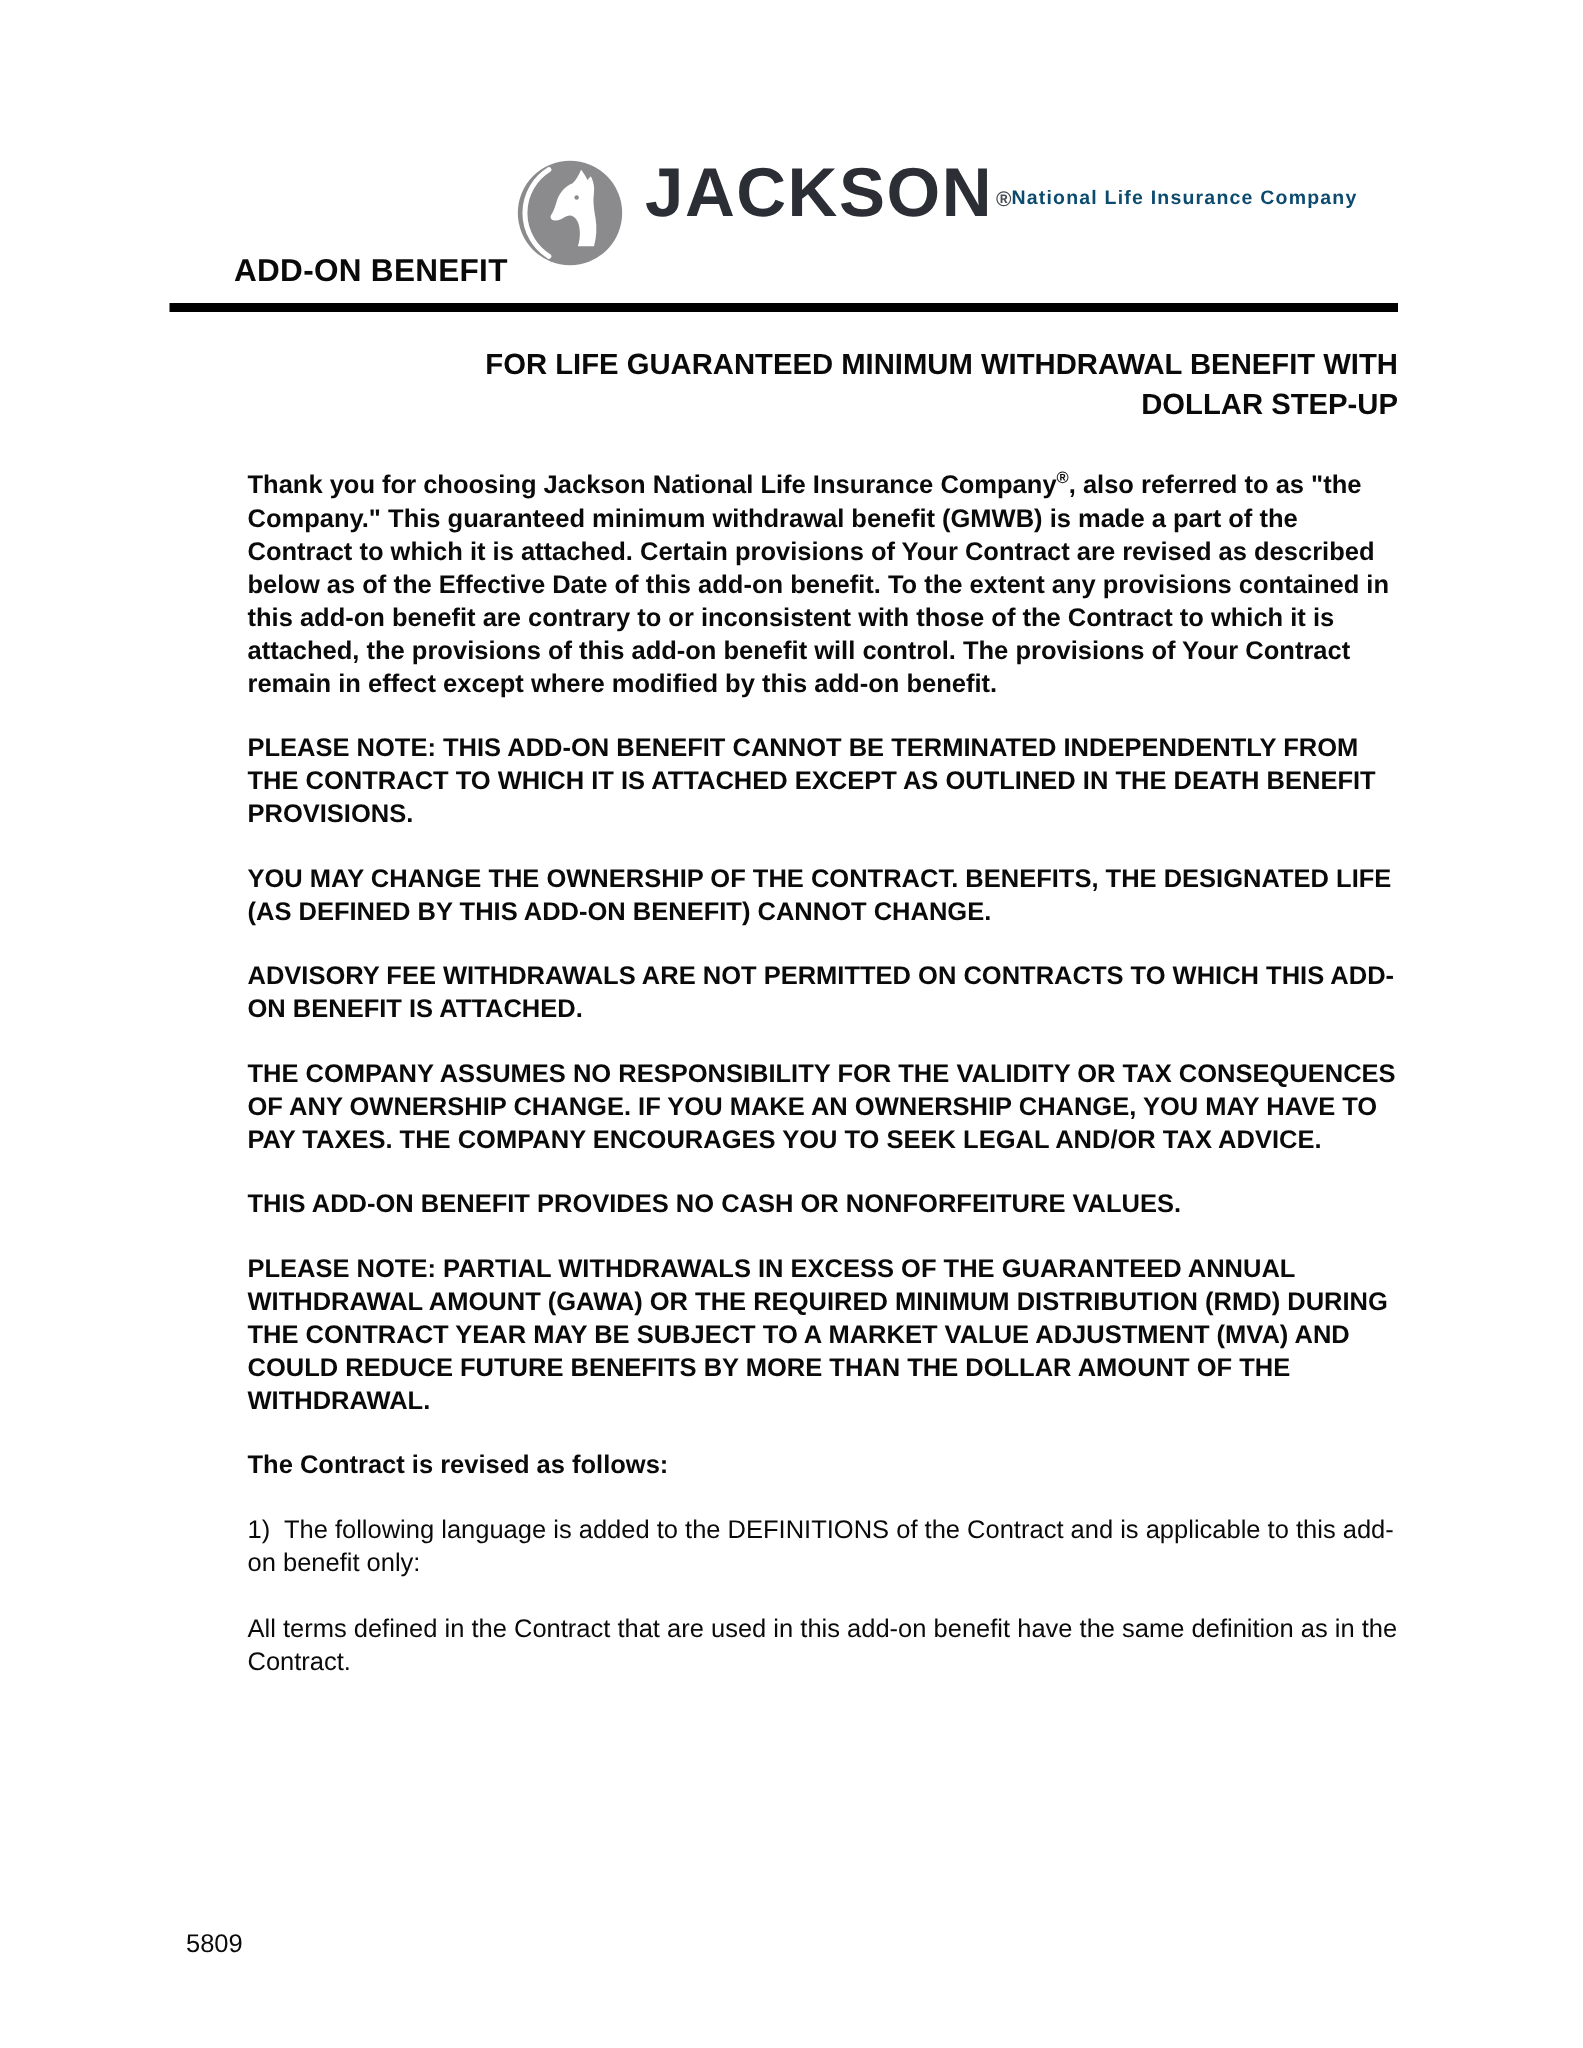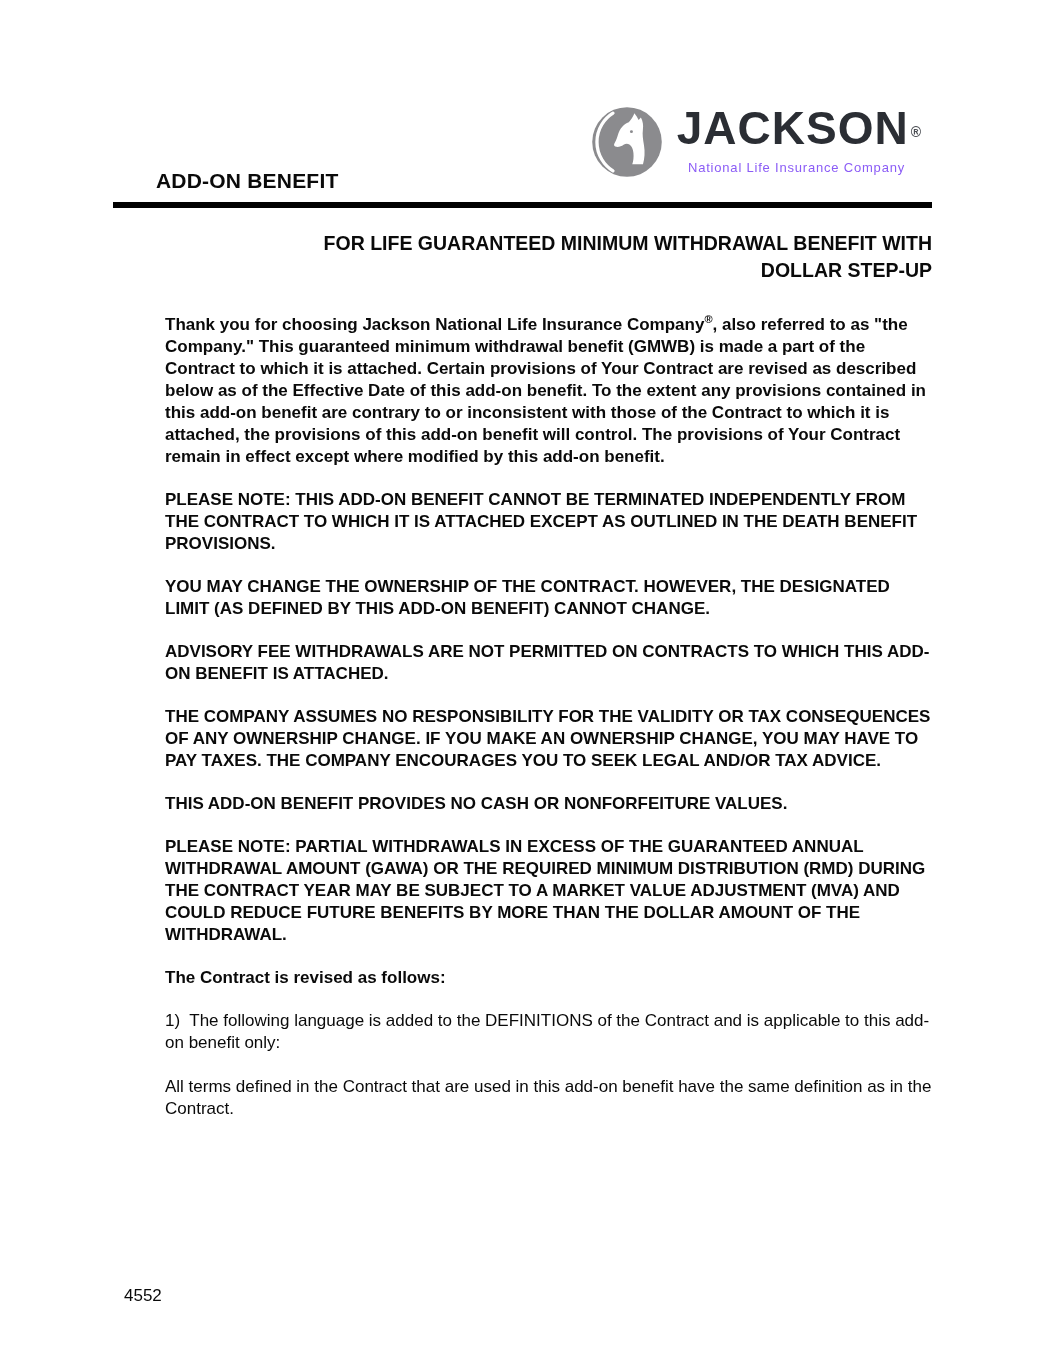--- a/index.html
+++ b/index.html
@@ -18,40 +18,40 @@
   
   .logo {
     position: absolute;
     top: 103px;
     right: 134px;
     display: flex;
     align-items: flex-start;
     gap: 13px;
   }
   .logo-icon { display: block; width: 74px; height: 74px; margin-top: 2px; }
-  .logo-text { display: flex; flex-direction: column; }
+  .logo-text { display: flex; flex-direction: row; align-items: center; }
   .brand-row { display: flex; align-items: flex-start; line-height: 50px; }
   .brand {
     font-size: 46px;
     font-weight: 700;
     letter-spacing: 1px;
     color: #2b2e34;
   }
   .brand-reg {
     font-size: 14px;
     font-weight: 700;
     color: #4a4d53;
     margin-top: 4px;
     margin-left: 2px;
   }
   .tagline {
     font-size: 13px;
-    font-weight: 400;
+    font-weight: 700;
     letter-spacing: 0.8px;
-    color: #8b5cf6;
+    color: #0c4a6e;
     text-align: right;
     padding-right: 16px;
     margin-top: 3px;
   }
 
   .doc-label {
     position: absolute;
     left: 124px;
     top: 169px;
     font-size: 21px;
@@ -143,26 +143,26 @@
 
   <main class="content">
     <h1 class="title">
       <span class="title-line">FOR LIFE GUARANTEED MINIMUM WITHDRAWAL BENEFIT WITH</span>
       <span class="title-line">DOLLAR STEP-UP</span>
     </h1>
 
     <p class="para"><span>Thank you for choosing Jackson National Life Insurance Company</span><sup class="reg">®</sup><span>, also referred to as "the Company." This guaranteed minimum withdrawal benefit (GMWB) is made a part of the Contract to which it is attached. Certain provisions of Your Contract are revised as described below as of the Effective Date of this add-on benefit. To the extent any provisions contained in this add-on benefit are contrary to or inconsistent with those of the Contract to which it is attached, the provisions of this add-on benefit will control. The provisions of Your Contract remain in effect except where modified by this add-on benefit.</span></p>
 
     <p class="para">PLEASE NOTE: THIS ADD-ON BENEFIT CANNOT BE TERMINATED INDEPENDENTLY FROM THE CONTRACT TO WHICH IT IS ATTACHED EXCEPT AS OUTLINED IN THE DEATH BENEFIT PROVISIONS.</p>
-    <p class="para">YOU MAY CHANGE THE OWNERSHIP OF THE CONTRACT. HOWEVER, THE DESIGNATED LIMIT (AS DEFINED BY THIS ADD-ON BENEFIT) CANNOT CHANGE.</p>
+    <p class="para">YOU MAY CHANGE THE OWNERSHIP OF THE CONTRACT. BENEFITS, THE DESIGNATED LIFE (AS DEFINED BY THIS ADD-ON BENEFIT) CANNOT CHANGE.</p>
     <p class="para">ADVISORY FEE WITHDRAWALS ARE NOT PERMITTED ON CONTRACTS TO WHICH THIS ADD-ON BENEFIT IS ATTACHED.</p>
     <p class="para">THE COMPANY ASSUMES NO RESPONSIBILITY FOR THE VALIDITY OR TAX CONSEQUENCES OF ANY OWNERSHIP CHANGE. IF YOU MAKE AN OWNERSHIP CHANGE, YOU MAY HAVE TO PAY TAXES. THE COMPANY ENCOURAGES YOU TO SEEK LEGAL AND/OR TAX ADVICE.</p>
     <p class="para">THIS ADD-ON BENEFIT PROVIDES NO CASH OR NONFORFEITURE VALUES.</p>
     <p class="para">PLEASE NOTE: PARTIAL WITHDRAWALS IN EXCESS OF THE GUARANTEED ANNUAL WITHDRAWAL AMOUNT (GAWA) OR THE REQUIRED MINIMUM DISTRIBUTION (RMD) DURING THE CONTRACT YEAR MAY BE SUBJECT TO A MARKET VALUE ADJUSTMENT (MVA) AND COULD REDUCE FUTURE BENEFITS BY MORE THAN THE DOLLAR AMOUNT OF THE WITHDRAWAL.</p>
     <p class="para">The Contract is revised as follows:</p>
 
     <p class="para normal">1)&nbsp; The following language is added to the DEFINITIONS of the Contract and is applicable to this add-on benefit only:</p>
     <p class="para normal">All terms defined in the Contract that are used in this add-on benefit have the same definition as in the Contract.</p>
   </main>
 
-  <div class="footer">4552</div>
+  <div class="footer">5809</div>
 
 </div>
 
 </body></html>

